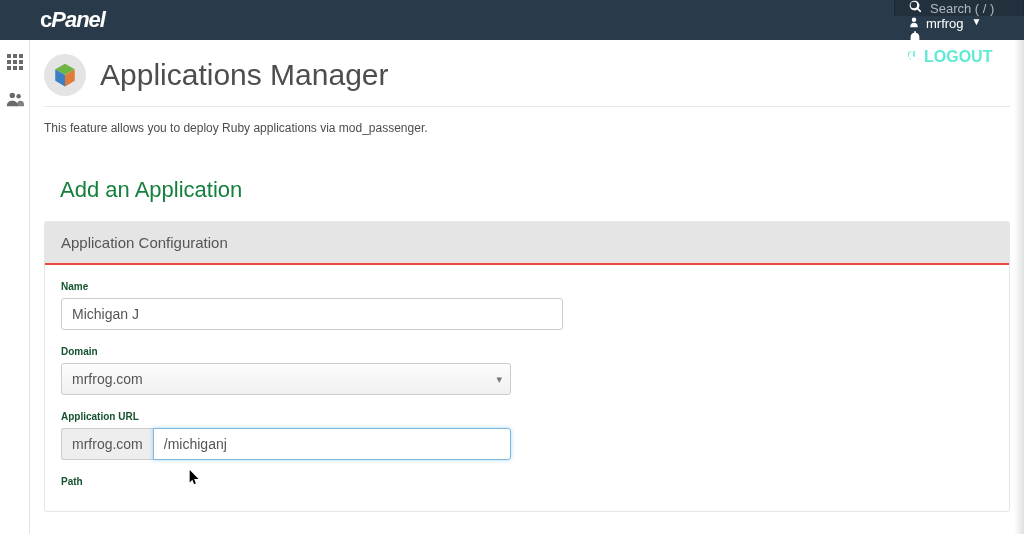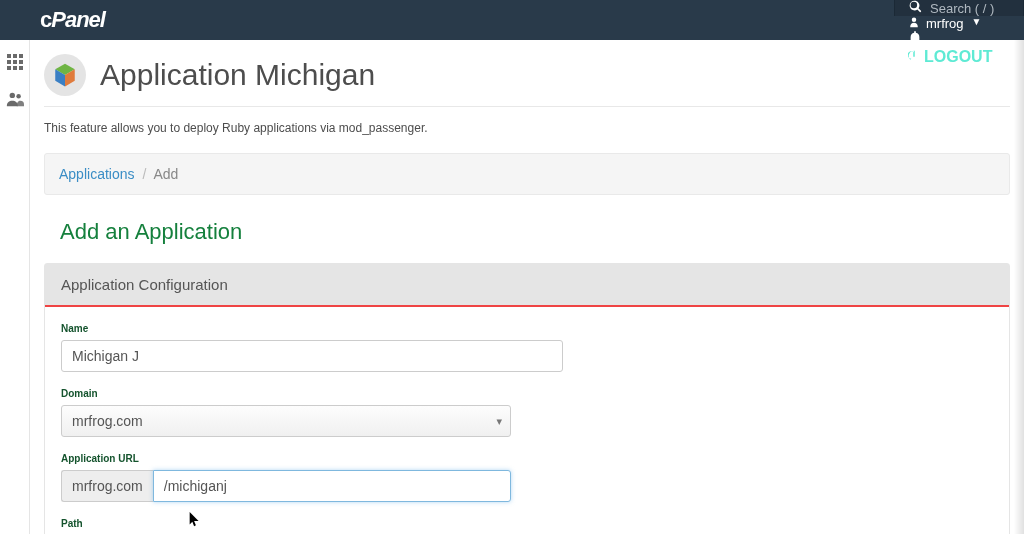--- a/index.html
+++ b/index.html
@@ -127,30 +127,25 @@
 
   <div class="content">
     <div class="page-header">
       <div class="page-icon-circle">
         <svg width="26" height="26" viewBox="0 0 32 32">
             <polygon points="16,2 28,9 16,16 4,9" fill="#6fb544"></polygon>
             <polygon points="4,9 16,16 16,30 4,23" fill="#3a7fc4"></polygon>
             <polygon points="28,9 16,16 16,30 28,23" fill="#e07b3c"></polygon>
           </svg>
       </div>
-      <h1 class="page-title">Application Michigan</h1>
+      <h1 class="page-title">Applications Manager</h1>
     </div>
 
     <p class="feature-desc">This feature allows you to deploy Ruby applications via mod_passenger.</p>
 
-    <div class="breadcrumb-box">
-      <a>Applications</a>
-      <span class="breadcrumb-sep">/</span>
-      <span>Add</span>
-    </div>
 
     <h2 class="section-title">Add an Application</h2>
 
     <div class="panel">
       <div class="panel-heading">Application Configuration</div>
       <div class="panel-body">
 
         <div class="form-group">
           <label class="form-label">Name</label>
           <input class="form-control" type="text" value="Michigan J" style="">

